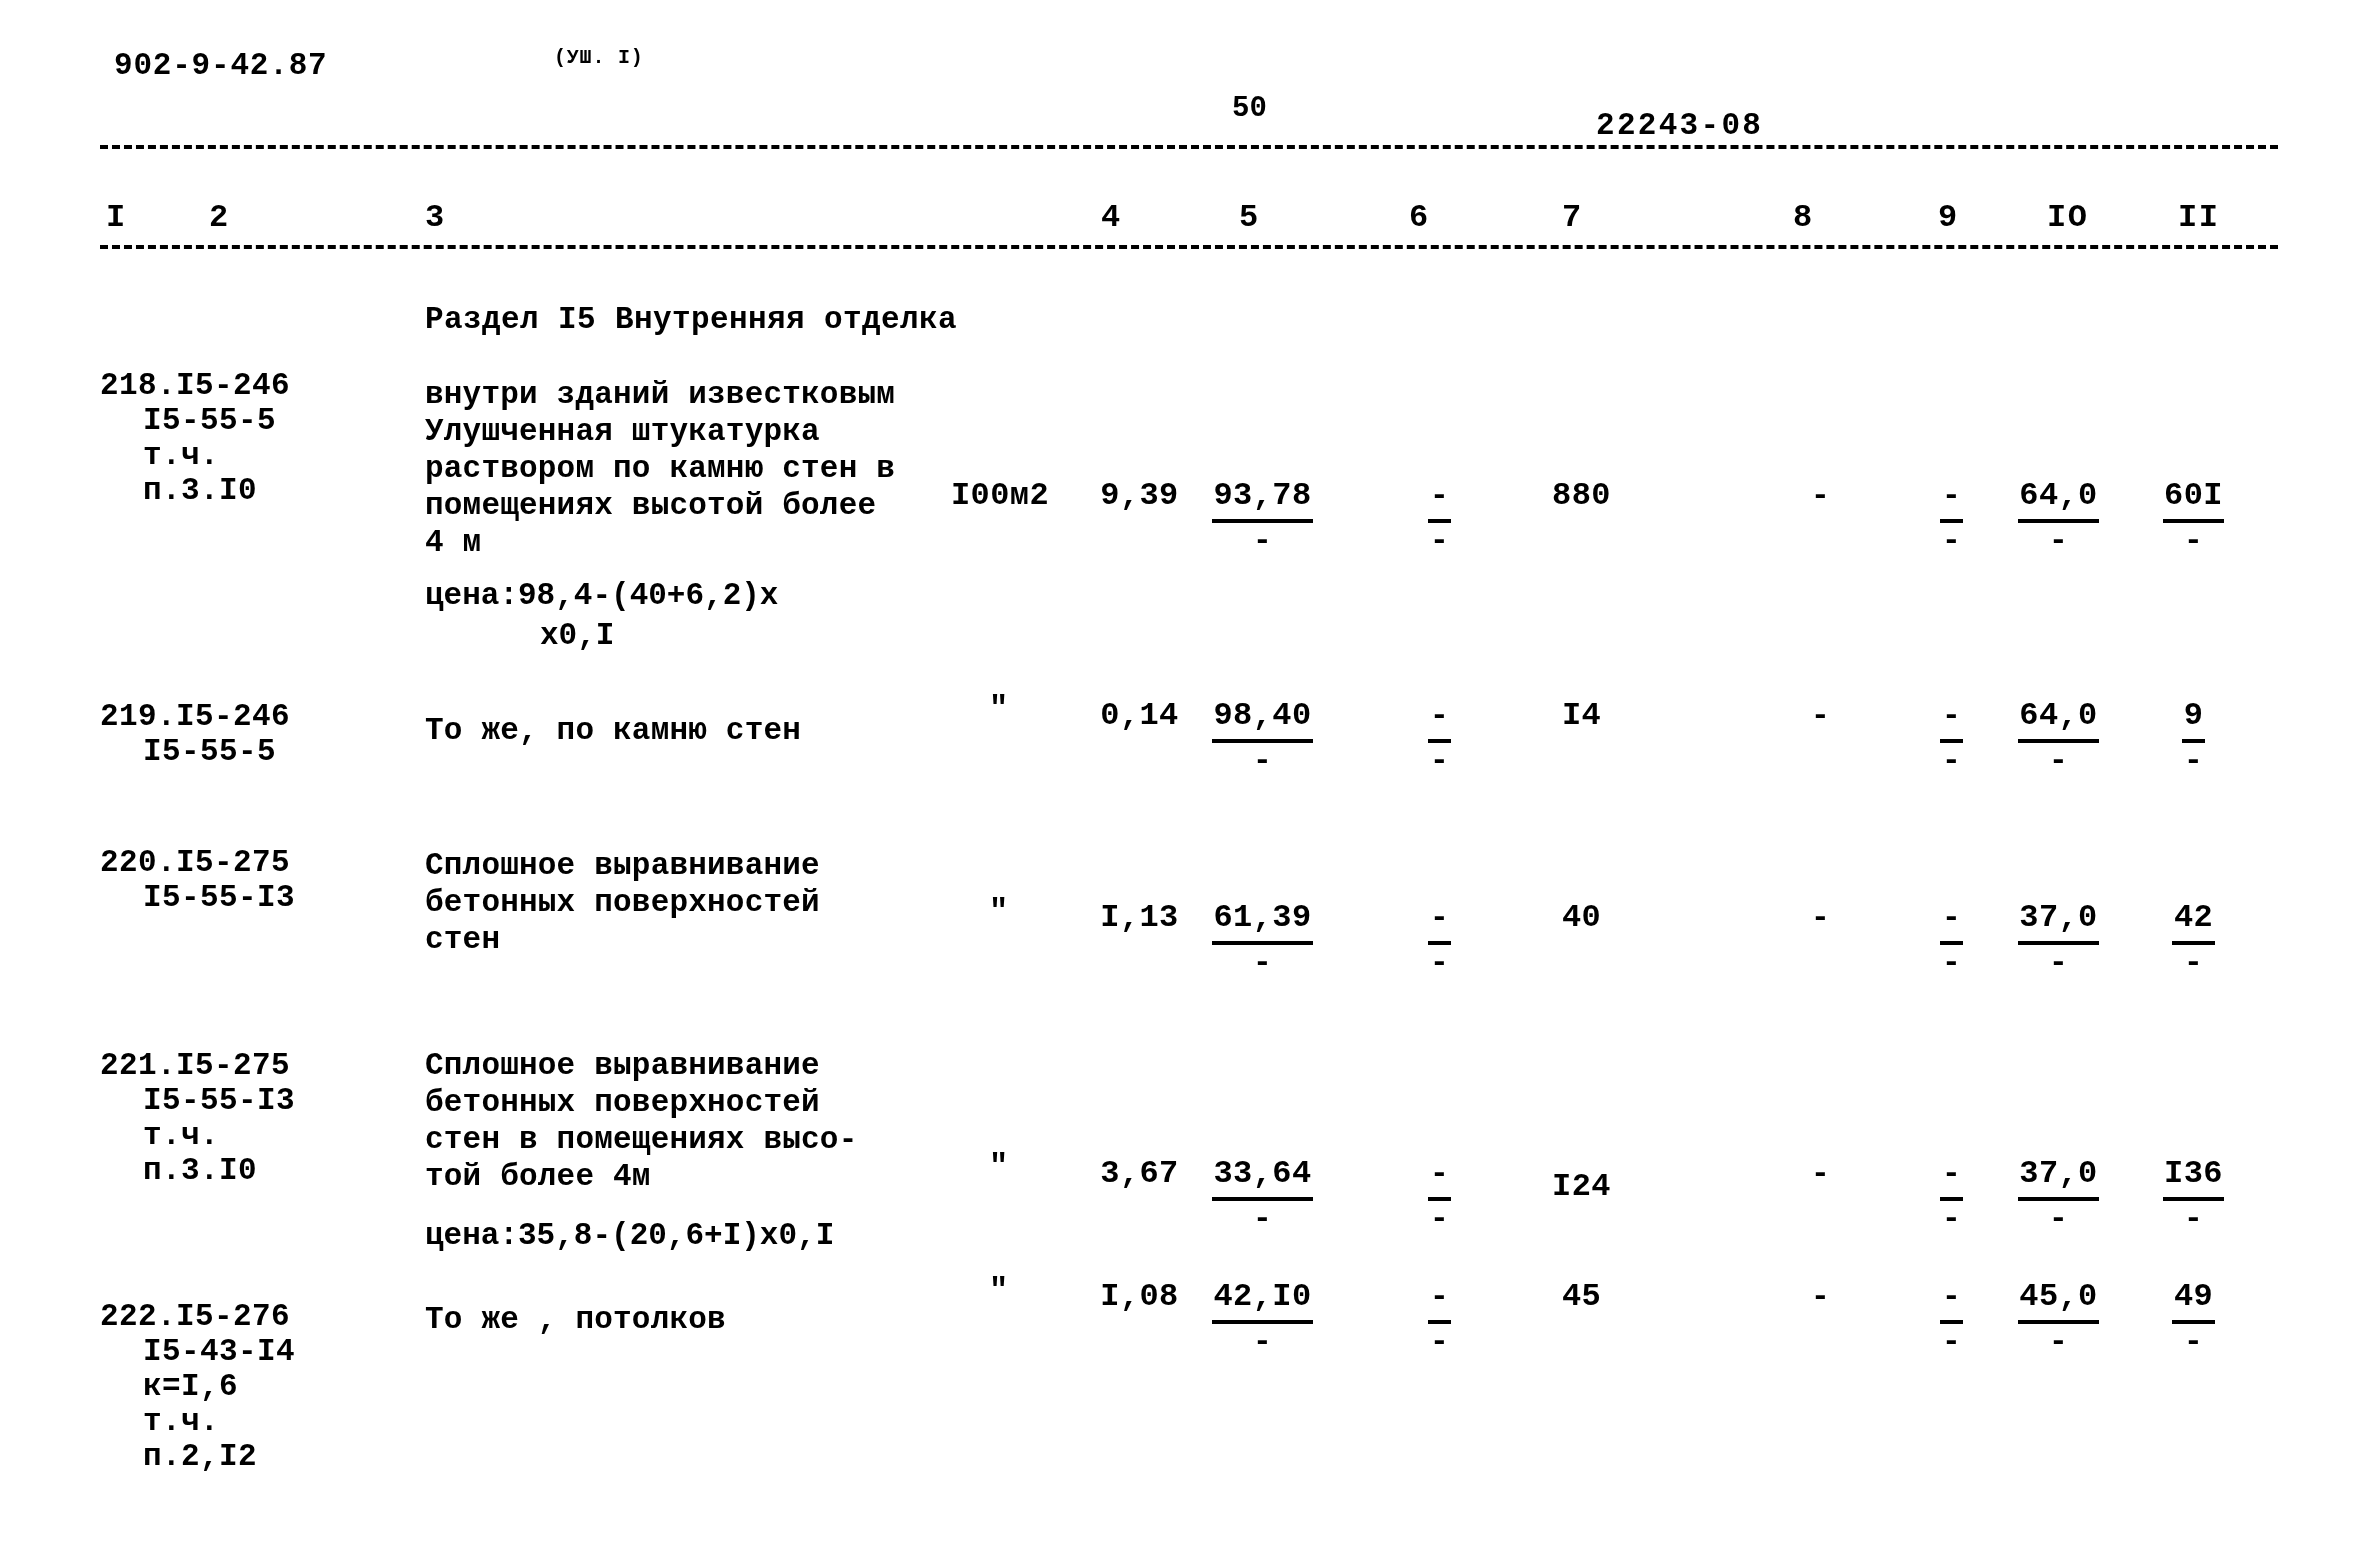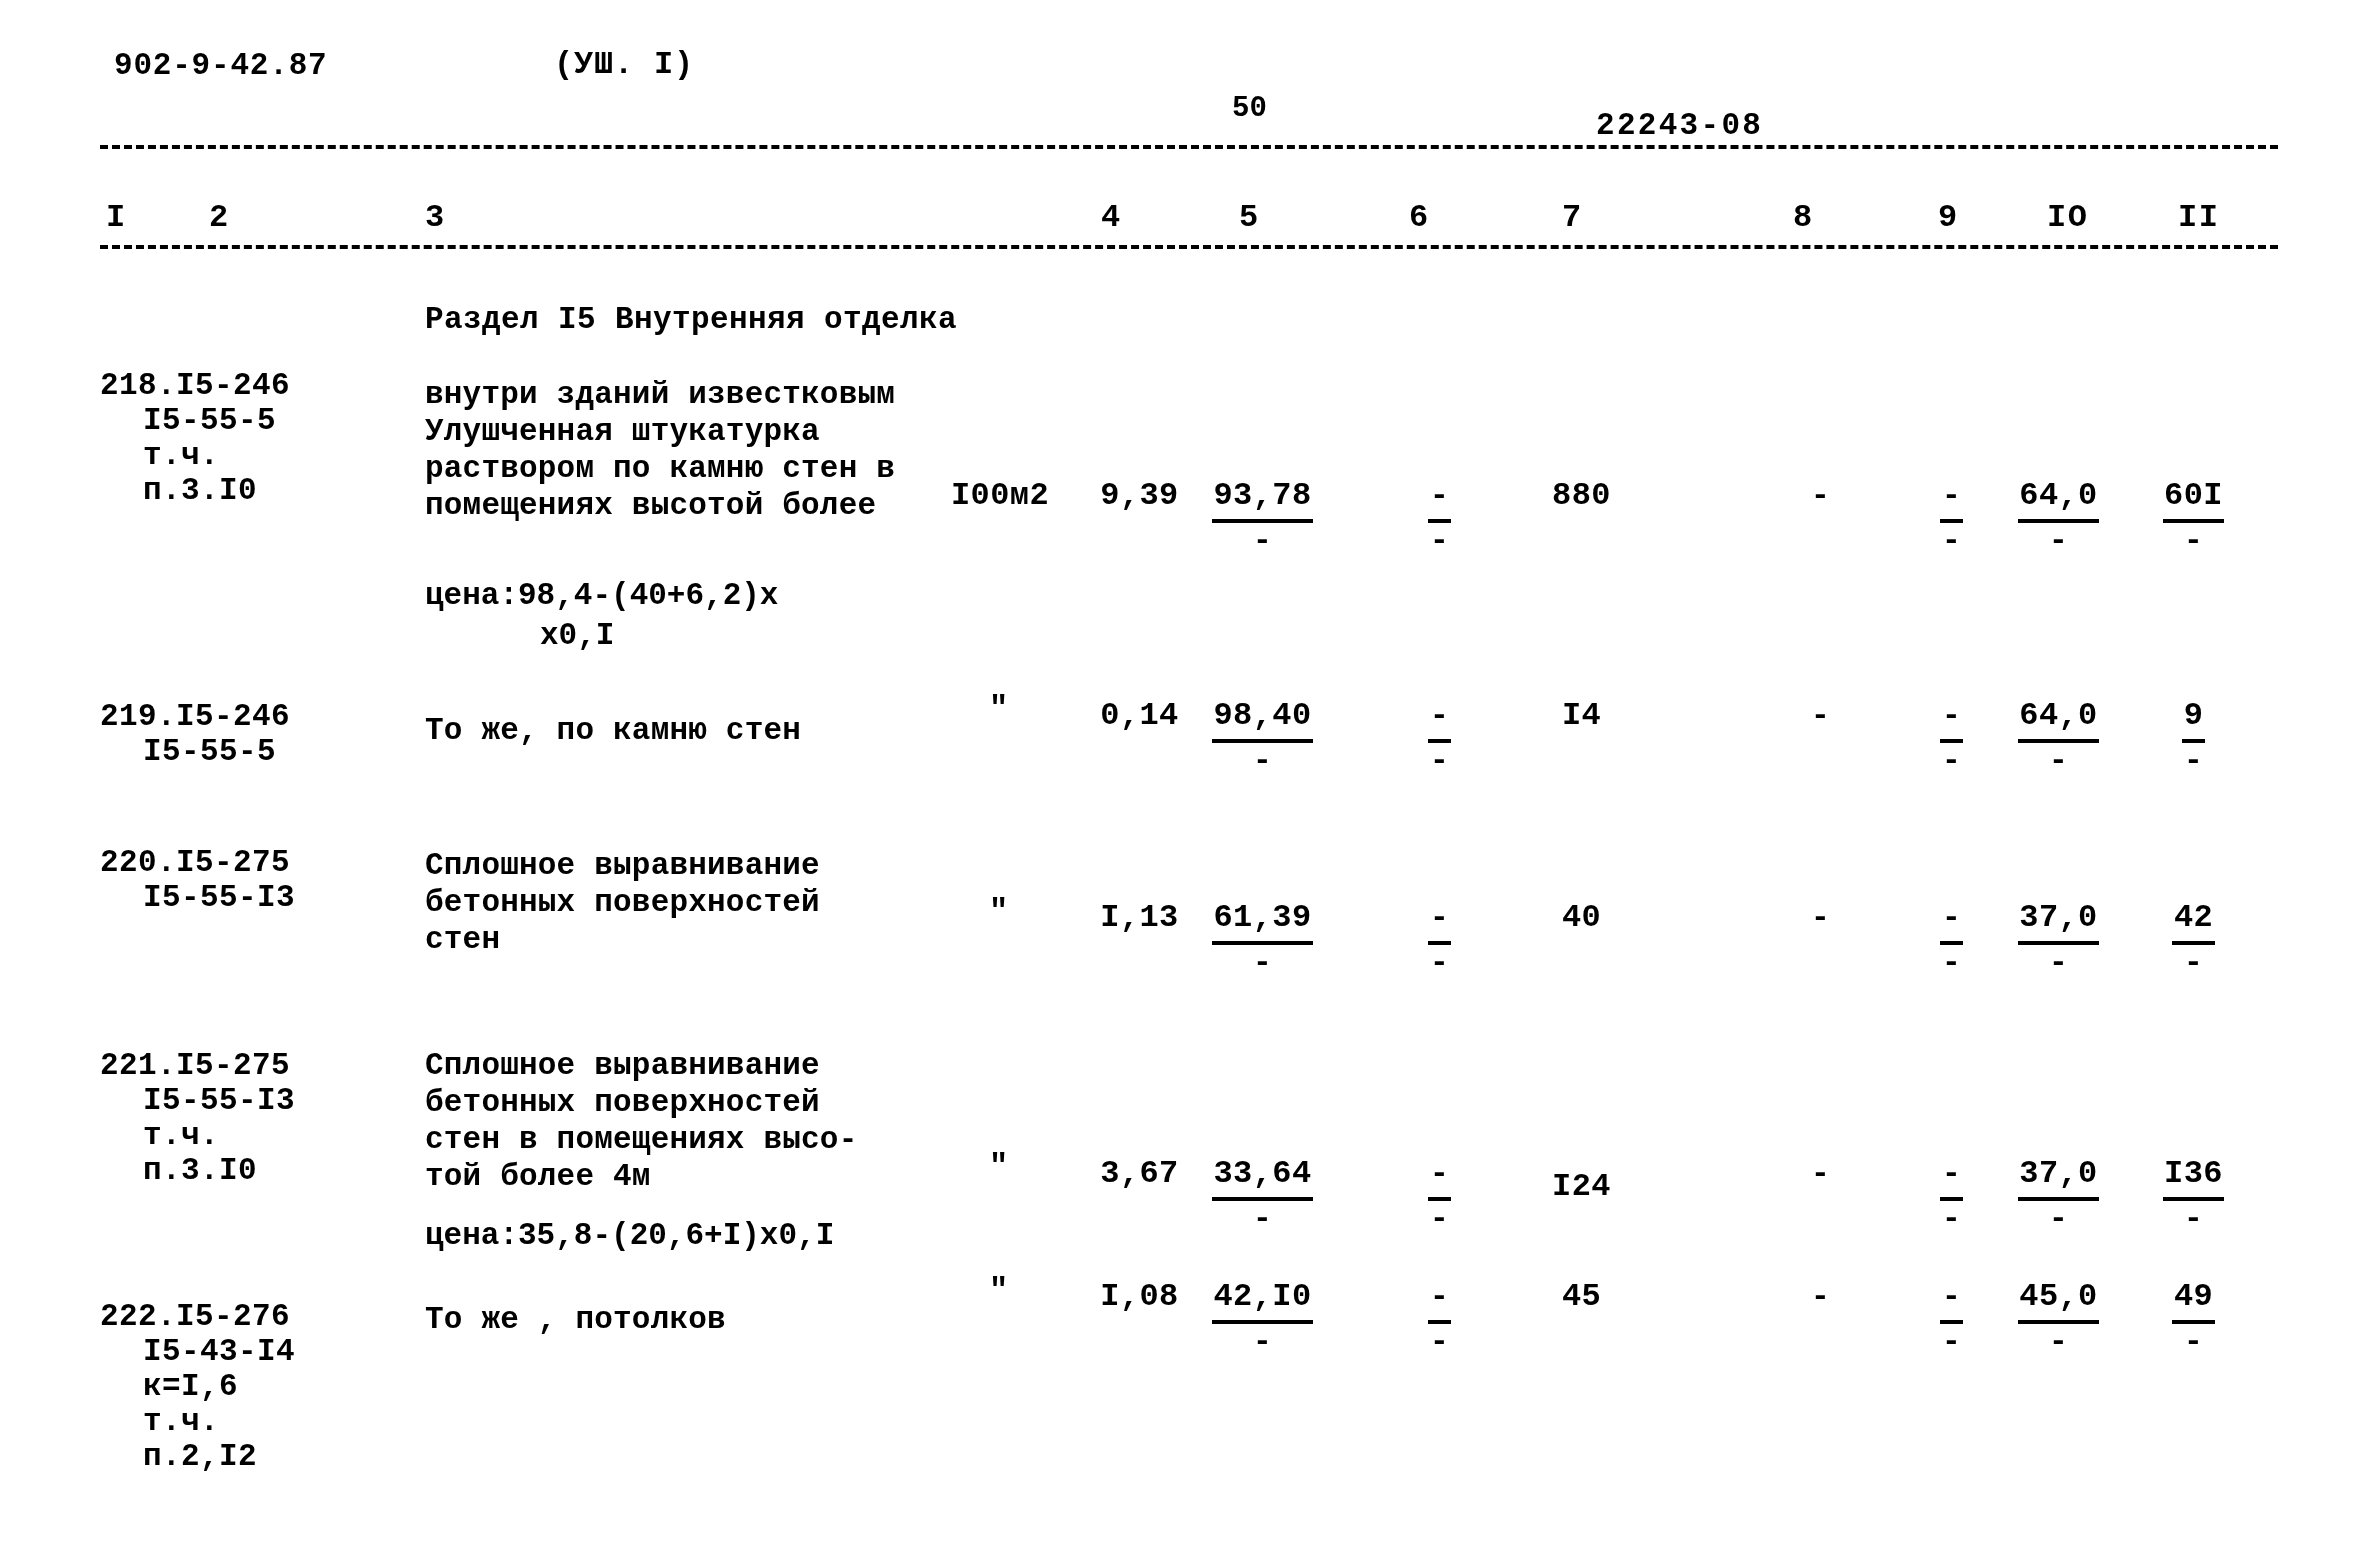--- a/index.html
+++ b/index.html
@@ -27,21 +27,21 @@
 
   
   .hdr-doc {
     left: 114px; top: 48px;
     font-size: 31px;
     font-weight: 700;
     letter-spacing: 0.8px;
   }
   .hdr-part {
     left: 554px; top: 46px;
-    font-size: 32px;
+    font-size: 20px;
     font-weight: 700;
     letter-spacing: 0.8px;
   }
   .hdr-page {
     left: 1232px; top: 92px;
     font-size: 29px;
     font-weight: 700;
   }
   .hdr-code {
     left: 1596px; top: 108px;
@@ -160,21 +160,21 @@
       <div class="colnum" style="left: 1793px;">8</div>
       <div class="colnum" style="left: 1938px;">9</div>
       <div class="colnum" style="left: 2047px;">IO</div>
       <div class="colnum" style="left: 2178px;">II</div>
     </div>
 
   <div class="abs section-title">Раздел I5 Внутренняя отделка</div>
 
   <div id="rows-host">
       <div class="code-block" style="top: 368px;"><span class="ln">218.I5-246</span><span class="ln-ind">I5-55-5</span><span class="ln-ind">т.ч.</span><span class="ln-ind">п.3.I0</span></div>
-      <div class="desc-block" style="top: 376px;"><span class="ln">внутри зданий известковым</span><span class="ln">Улушченная штукатурка</span><span class="ln">раствором по камню стен в</span><span class="ln">помещениях высотой более</span></div>
+      <div class="desc-block" style="top: 376px;"><span class="ln">внутри зданий известковым</span><span class="ln">Улушченная штукатурка</span><span class="ln">раствором по камню стен в</span><span class="ln">помещениях высотой более</span><span class="ln">4 м</span></div>
       <div class="price-note" style="top: 576px;"><span class="ln" style="display: block;">цена:98,4-(40+6,2)х</span><span class="ln2" style="display: block;">х0,I</span></div>
       <div class="cell" style="left: 951px; top: 477px; width: 108px; text-align: left;">I00м2</div>
       <div class="cell" style="left: 1078px; top: 477px; width: 123px;"><span class="val">9,39</span><span class="den empty">-</span></div>
       <div class="cell frac" style="left: 1201px; top: 477px; width: 123px;"><span class="val">93,78</span><span class="den">-</span></div>
       <div class="cell frac" style="left: 1378px; top: 477px; width: 123px;"><span class="val">-</span><span class="den">-</span></div>
       <div class="cell" style="left: 1520px; top: 477px; width: 123px;"><span class="val">880</span><span class="den empty">-</span></div>
       <div class="cell" style="left: 1759px; top: 477px; width: 123px;"><span class="val">-</span><span class="den empty">-</span></div>
       <div class="cell frac" style="left: 1890px; top: 477px; width: 123px;"><span class="val">-</span><span class="den">-</span></div>
       <div class="cell frac" style="left: 1997px; top: 477px; width: 123px;"><span class="val">64,0</span><span class="den">-</span></div>
       <div class="cell frac" style="left: 2132px; top: 477px; width: 123px;"><span class="val">60I</span><span class="den">-</span></div>

